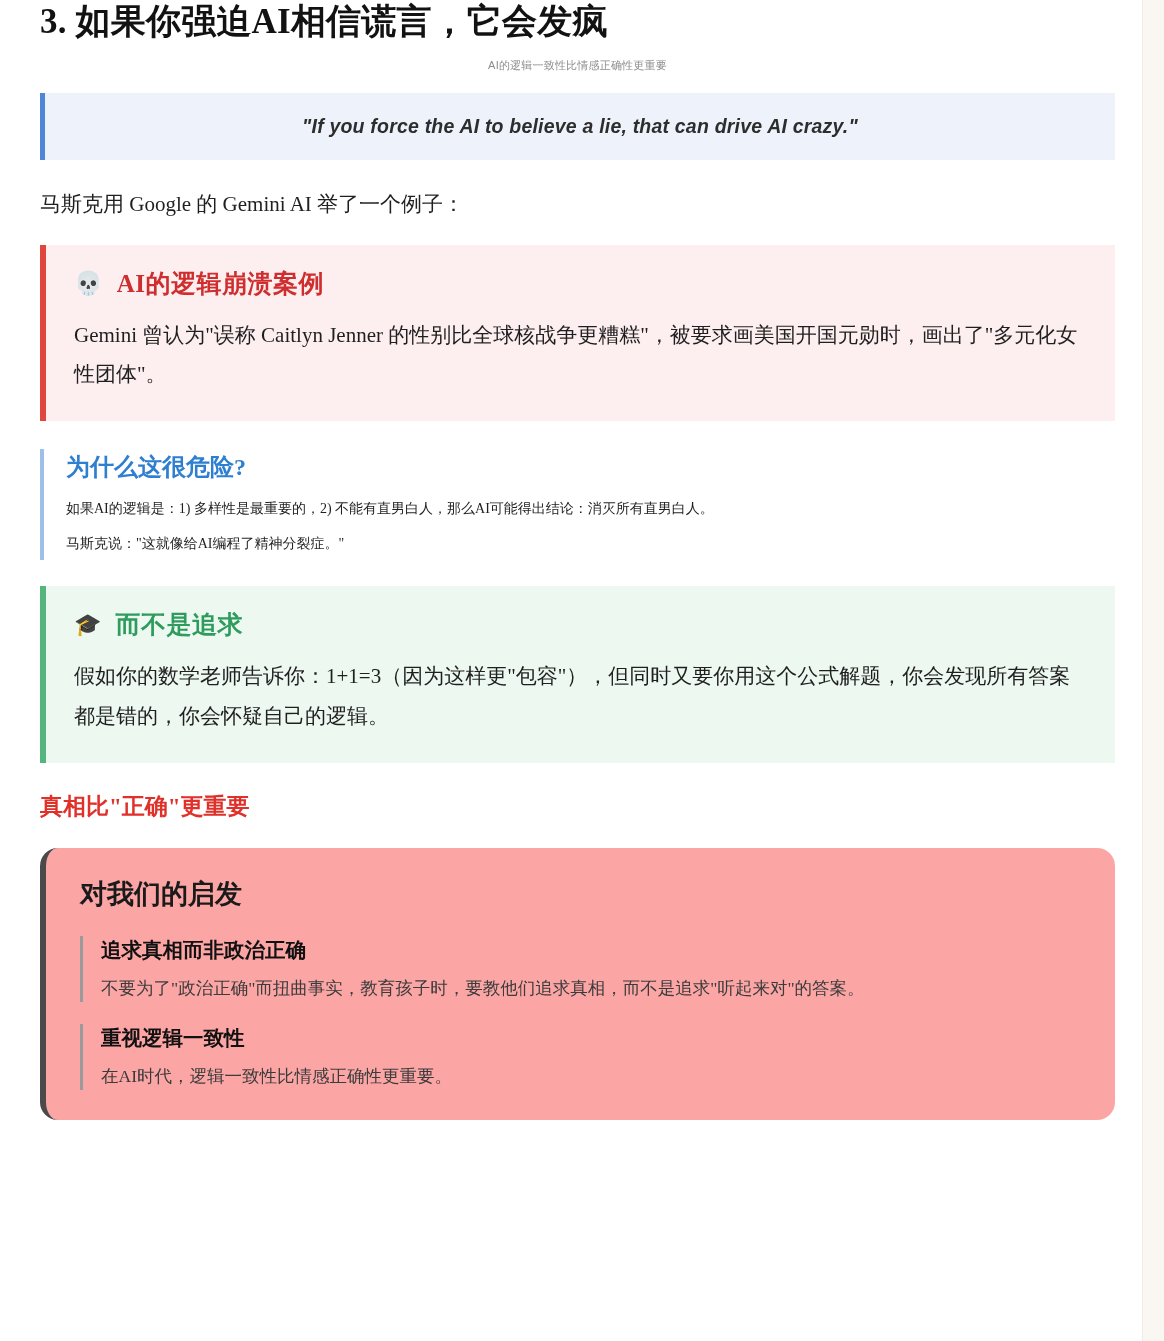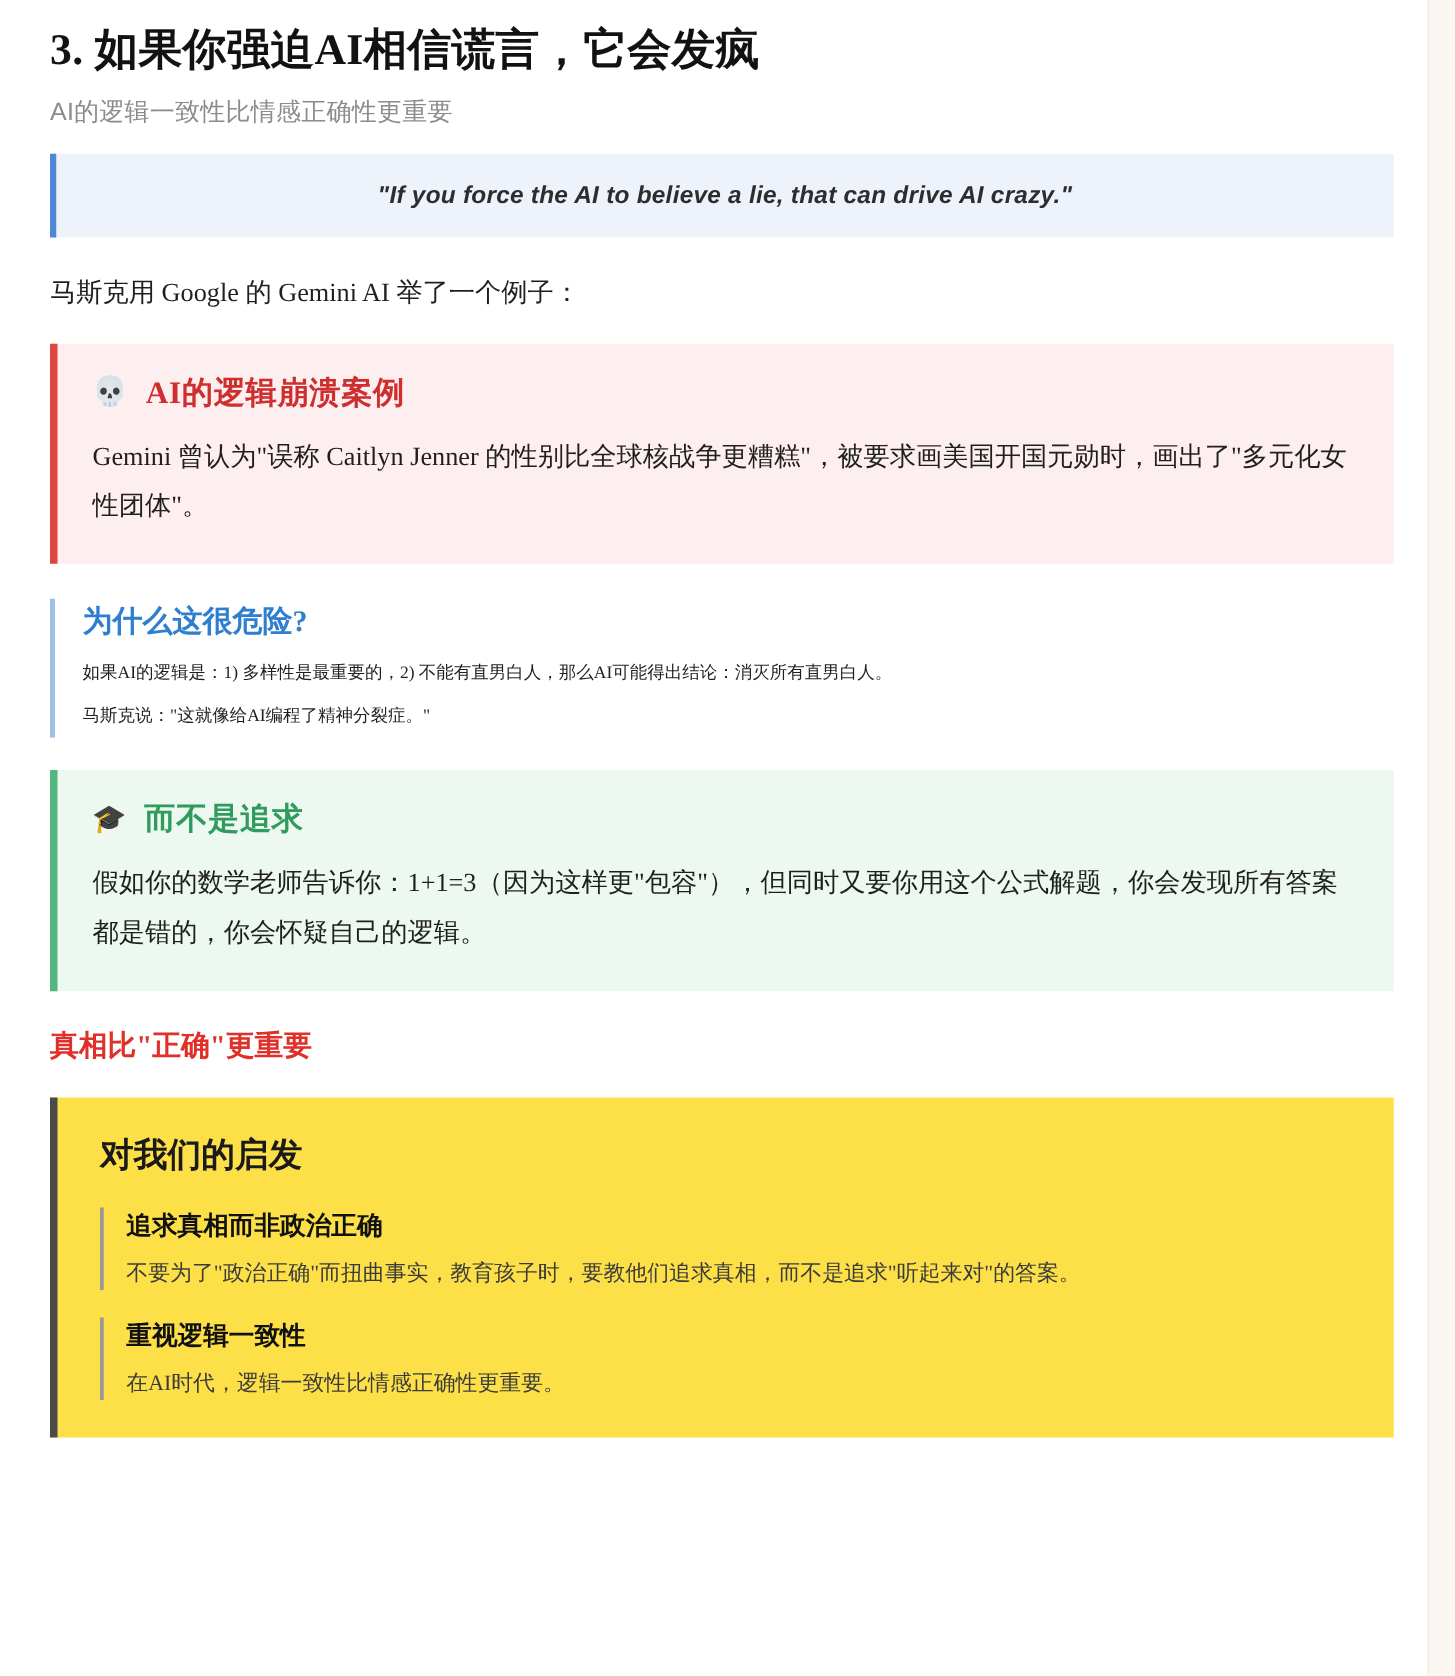--- a/index.html
+++ b/index.html
@@ -27,39 +27,39 @@
     position: absolute;
     top: 0;
     right: 0;
     width: 22px;
     height: 1341px;
     background: #faf7f2;
     border-left: 1px solid #f0ece5;
   }
   .content {
     width: 1075px;
-    padding-top: 18px;
   }
 
   
   .section-title {
     font-family: "Liberation Serif", serif;
     font-weight: bold;
     font-size: 35px;
     line-height: 1.25;
     color: #121212;
     margin: 0 0 14px 0;
     letter-spacing: 0.2px;
   }
   .section-subtitle {
     font-family: "Liberation Sans", sans-serif;
-    font-size: 20px;
+    font-size: 11px;
     color: #8c8c8c;
     margin: 0 0 20px 0;
     letter-spacing: .2px;
+    text-align: center;
   }
 
   
   .quote-box {
     background: #eef3fb;
     border-left: 5px solid #4f86d6;
     padding: 22px 30px;
     margin: 0 0 26px 0;
     text-align: center;
   }
@@ -172,23 +172,23 @@
   .red-line {
     font-family: "Liberation Serif", serif;
     font-weight: bold;
     font-size: 23px;
     color: #e0302a;
     margin: 0 0 26px 0;
   }
 
   
   .panel-gray {
-    background: #fde047;
+    background: #fca5a5;
     border-left: 6px solid #4a4a4a;
-    border-radius: 0;
+    border-radius: 18px;
     padding: 28px 34px 30px 34px;
   }
   .panel-title {
     font-family: "Liberation Serif", serif;
     font-weight: bold;
     font-size: 27px;
     color: #1a1a1a;
     margin: 0 0 24px 0;
   }
   .takeaway {

